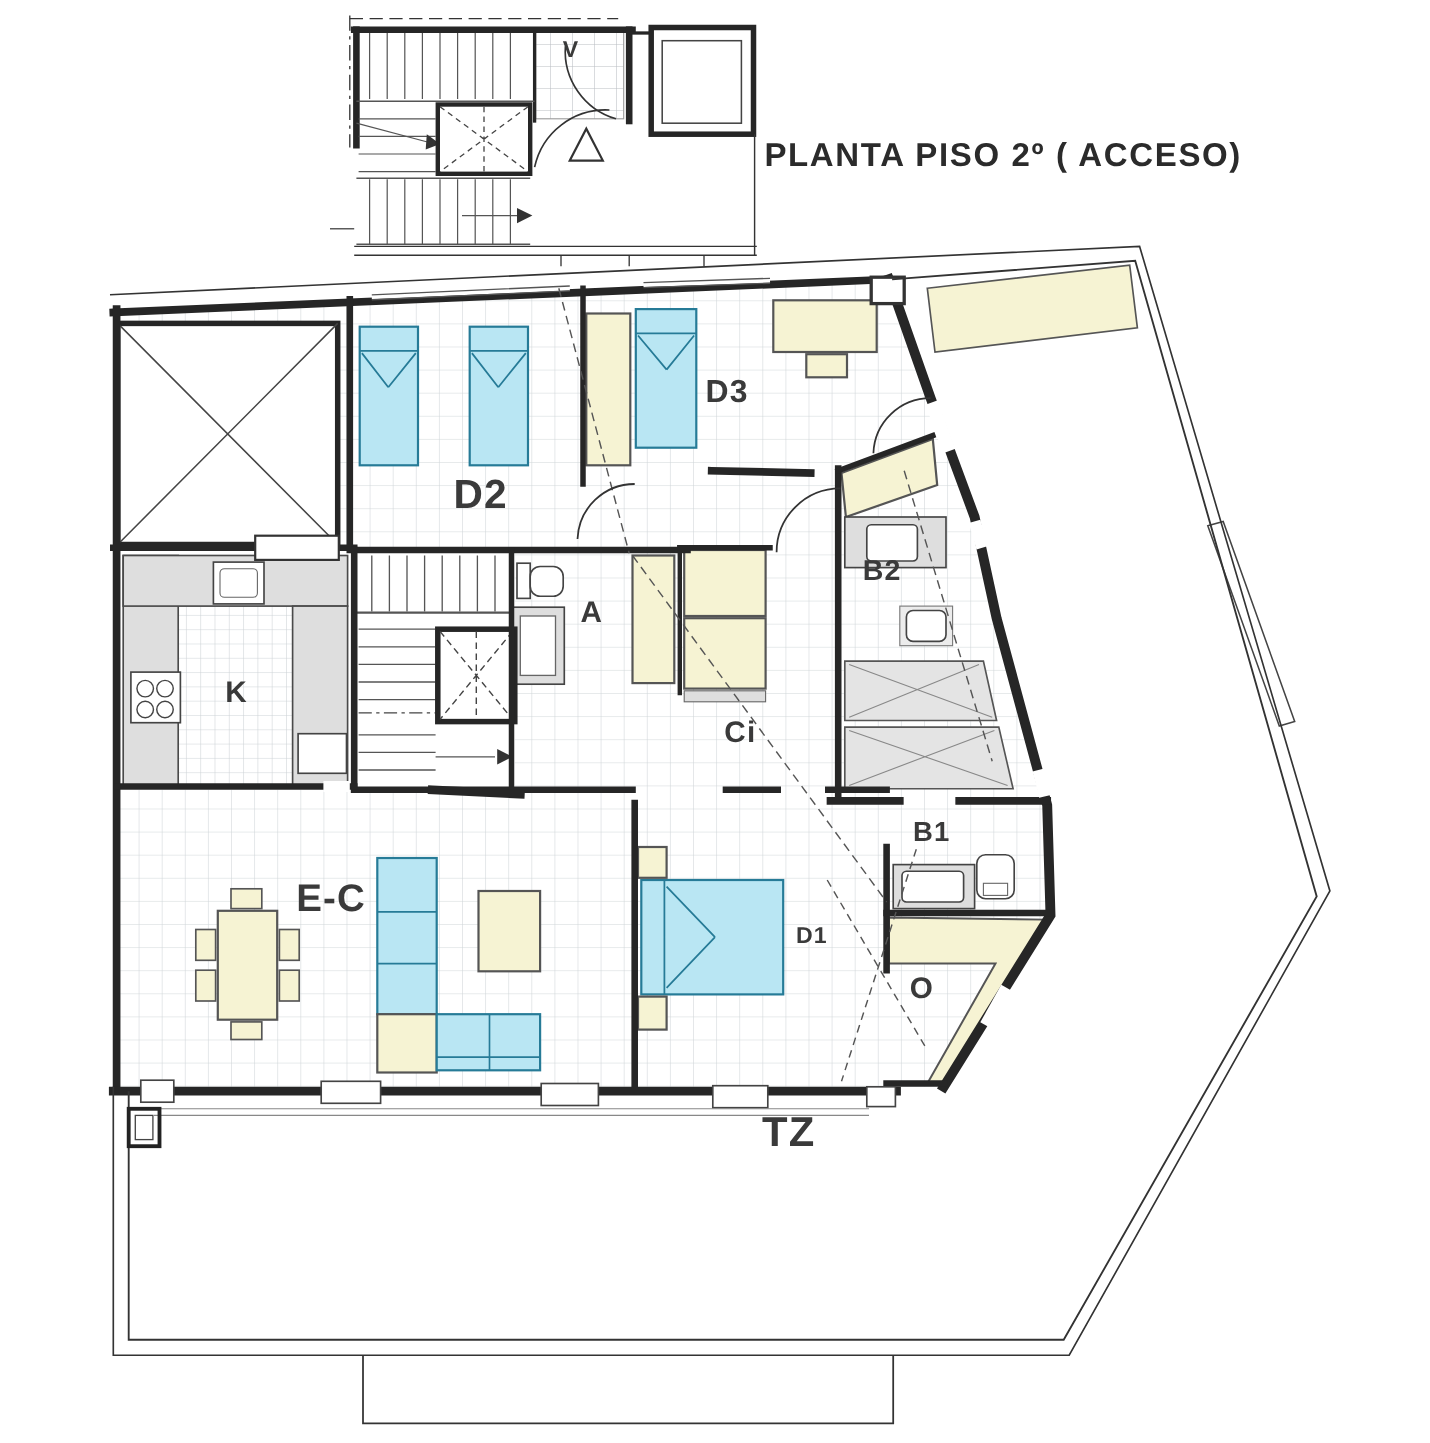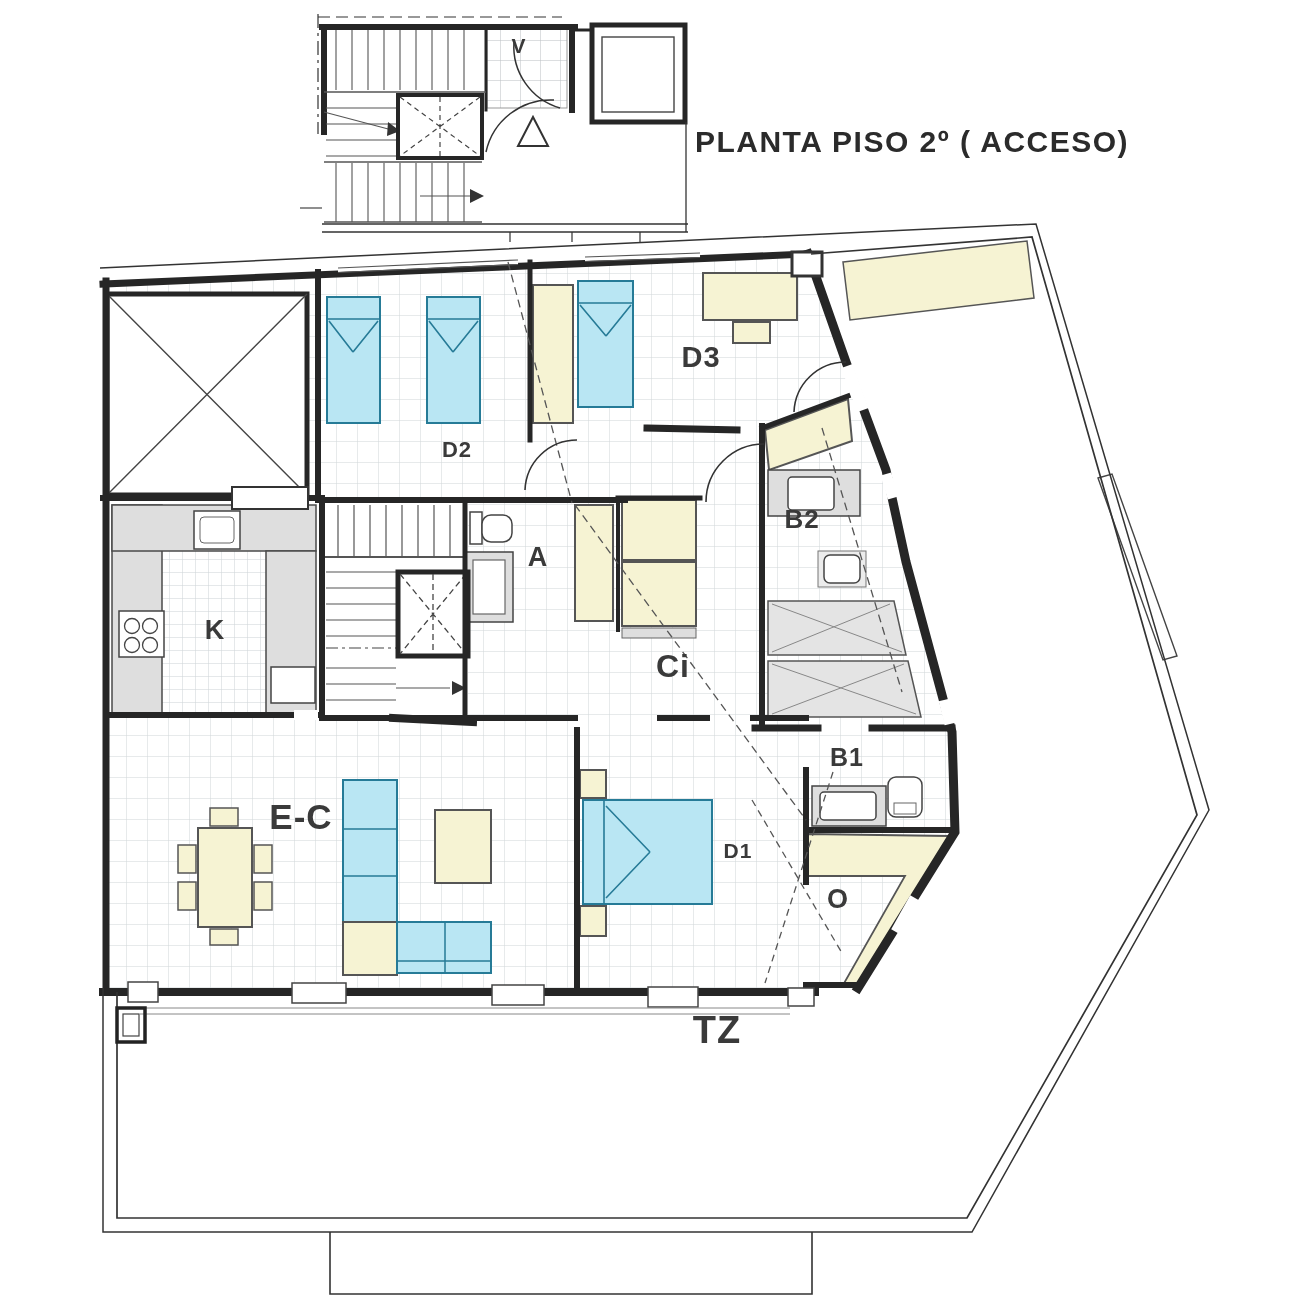--- a/index.html
+++ b/index.html
@@ -291,24 +291,24 @@
       <path d="M510,232 L510,242 M572,232 L572,242 M640,232 L640,242" stroke-width="1.2"></path>
       <path d="M686,122 L686,232"></path>
       <path d="M300,208 L322,208" stroke-width="1.1"></path>
     </g>
   </g>
 </svg>
 
   <div class="title" style="left:912px;top:142px">PLANTA PISO 2º  ( ACCESO)</div>
 
   <div class="lbl" style="left:519px;top:46px;font-size:21px">V</div>
-  <div class="lbl" style="left:457px;top:450px;font-size:22px">D2</div>
-  <div class="lbl" style="left:701px;top:357px;font-size:29px">D3</div>
+  <div class="lbl" style="left:437px;top:450px;font-size:37px">D2</div>
+  <div class="lbl" style="left:661px;top:357px;font-size:29px">D3</div>
   <div class="lbl" style="left:538px;top:557px;font-size:27px">A</div>
-  <div class="lbl" style="left:673px;top:666px;font-size:32px">Ci</div>
+  <div class="lbl" style="left:673px;top:666px;font-size:27px">Ci</div>
   <div class="lbl" style="left:802px;top:519px;font-size:26px">B2</div>
   <div class="lbl" style="left:847px;top:757px;font-size:25px">B1</div>
   <div class="lbl" style="left:738px;top:851px;font-size:21px">D1</div>
   <div class="lbl" style="left:301px;top:817px;font-size:35px">E-C</div>
   <div class="lbl" style="left:838px;top:899px;font-size:27px">O</div>
   <div class="lbl" style="left:215px;top:630px;font-size:27px">K</div>
   <div class="lbl" style="left:717px;top:1030px;font-size:38px">TZ</div>
 </div>
 
 </body></html>

